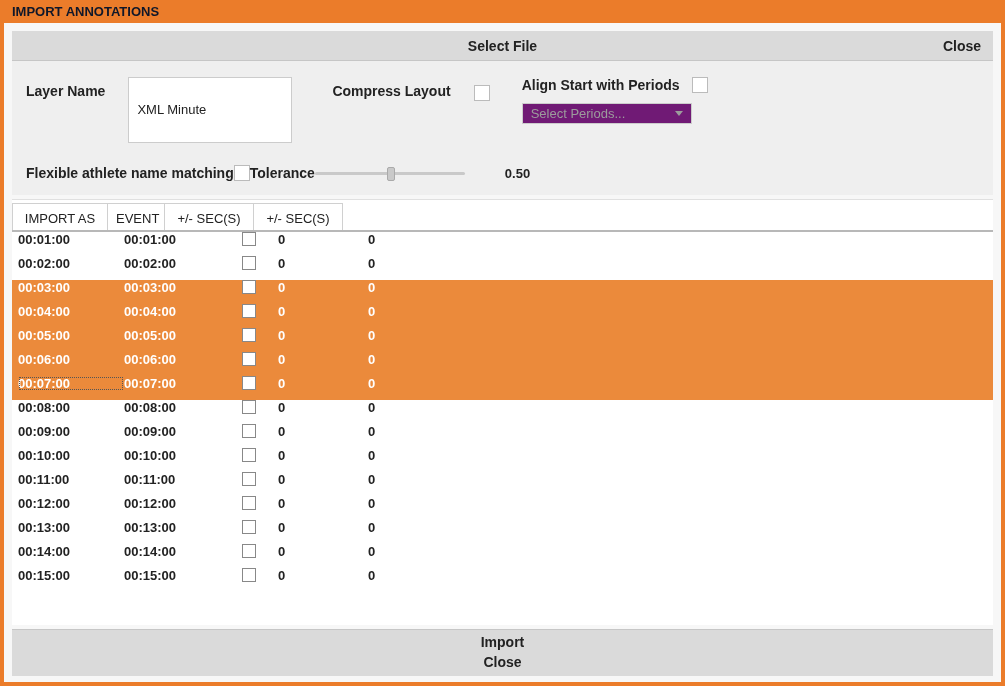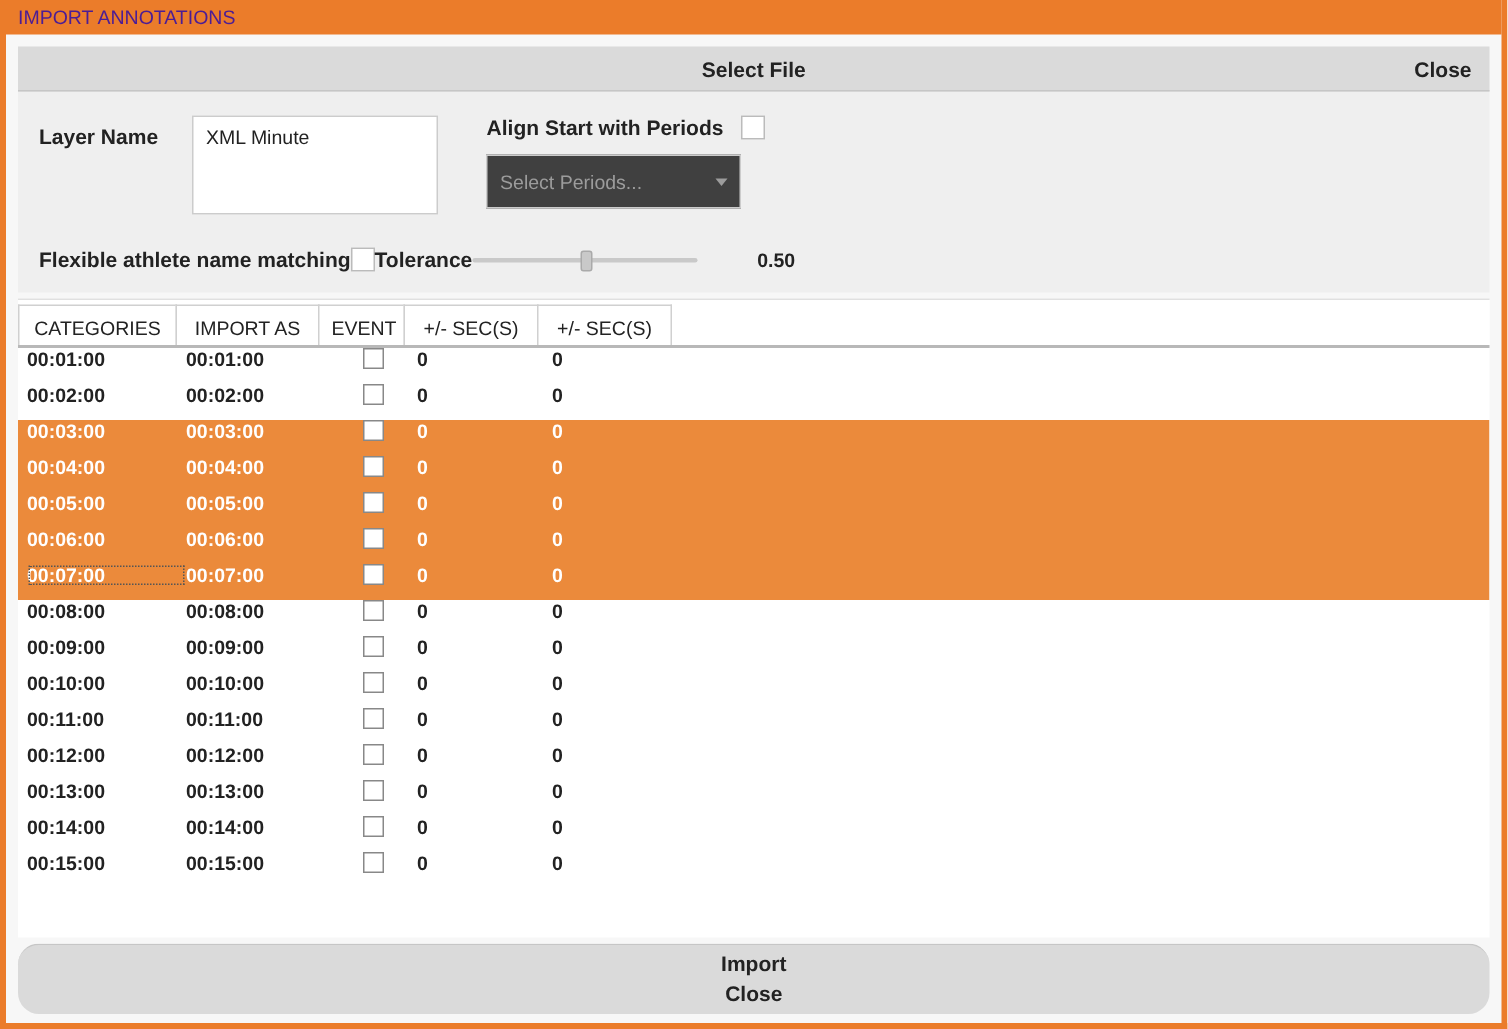--- a/index.html
+++ b/index.html
@@ -10,24 +10,24 @@
     width: 1005px;
     height: 686px;
     border: 4px solid #eb7c2a;
     border-top: 0;
     display: flex;
     flex-direction: column;
     background: #f7f7f7;
   }
   .titlebar {
     background: #eb7c2a;
-    color: #4c1d95;
+    color: #0f172a;
     font-size: 13px;
     padding: 4px 8px;
-    font-weight: 400;
+    font-weight: 700;
   }
   .topbar {
     background: #dadada;
     border-bottom: 1px solid #c6c6c6;
     height: 30px;
     display: flex;
     align-items: center;
     justify-content: center;
     position: relative;
     margin: 8px 8px 0 8px;
@@ -63,21 +63,21 @@
     font-weight: 700;
     font-size: 14px;
     padding-top: 6px;
     white-space: nowrap;
   }
   .layername {
     width: 164px;
     height: 66px;
     background: #fff;
     border: 1px solid #ccc;
-    padding: 6px 8px;
+    padding: 24px 8px;
     font-size: 13px;
   }
   .checkbox {
     width: 16px;
     height: 16px;
     background: #fff;
     border: 1px solid #bbb;
     margin-top: 8px;
     cursor: pointer;
   }
@@ -88,22 +88,22 @@
     gap: 10px;
     margin-left: -8px;
   }
   .alignhead {
     display: flex;
     align-items: center;
     gap: 12px;
   }
   .select {
     width: 170px;
-    height: 36px;
-    background: #404040;
+    height: 21px;
+    background: #701a75;
     border: 1px solid #ccc;
     color: #9c9c9c;
     padding: 0 8px;
     display: flex;
     align-items: center;
     justify-content: space-between;
     cursor: pointer;
   }
   .caret {
     width: 0; height: 0;
@@ -207,21 +207,20 @@
 
   .bottombar {
     background: #dadada;
     border-top: 1px solid #c6c6c6;
     margin: 4px 8px 6px 8px;
     display: flex;
     flex-direction: column;
     align-items: center;
     padding: 4px 0 6px 0;
     gap: 4px;
-    border-radius: 14px;
   }
   .bottombar div {
     font-weight: 700;
     font-size: 14px;
     cursor: pointer;
   }
 </style>
 </head>
 <body>
 
@@ -235,20 +234,24 @@
   </div>
 
   <div class="options">
 
     <div class="row1">
       <div class="group">
         <div class="label">Layer Name</div>
         <div class="layername">XML Minute</div>
       </div>
 
+      <div class="group">
+        <div class="label">Compress Layout</div>
+        <div class="checkbox"></div>
+      </div>
 
       <div class="aligncol">
         <div class="alignhead">
           <div class="label" style="padding-top:0">Align Start with Periods</div>
           <div class="checkbox small"></div>
         </div>
         <div class="select">
           <span>Select Periods...</span>
           <span class="caret"></span>
         </div>
@@ -262,21 +265,20 @@
       <div class="slider">
         <div class="slider-track"></div>
         <div class="slider-thumb"></div>
       </div>
       <div class="tolval">0.50</div>
     </div>
   </div>
 
   <div class="tablewrap">
     <div class="headers">
-      <div class="hcell col-cat">CATEGORIES</div>
       <div class="hcell col-imp">IMPORT AS</div>
       <div class="hcell col-evt">EVENT</div>
       <div class="hcell col-s1">+/- SEC(S)</div>
       <div class="hcell col-s2">+/- SEC(S)</div>
     </div>
     <div class="rows" id="rows">
         <div class="drow">
           <span class="c-cat">00:01:00</span>
           <span class="c-imp">00:01:00</span>
           <span class="c-evt">

